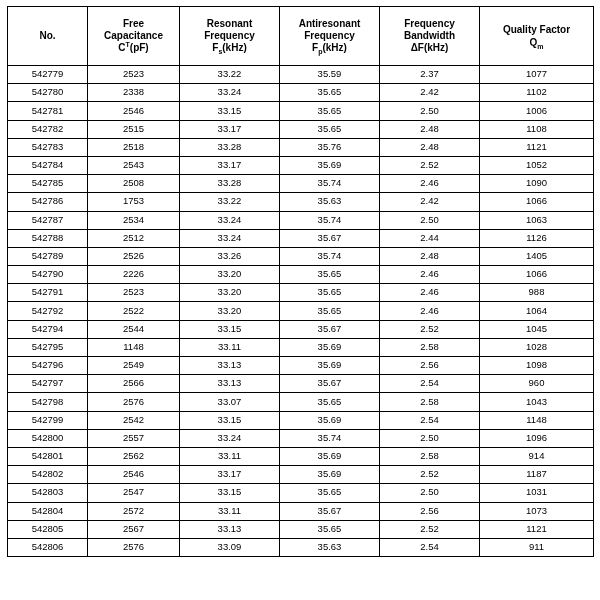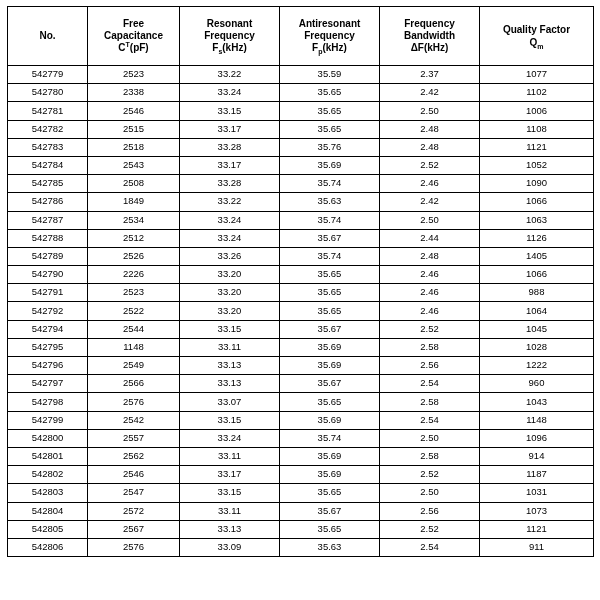--- a/index.html
+++ b/index.html
@@ -169,21 +169,21 @@
         <tr>
           <td>542785</td>
           <td>2508</td>
           <td>33.28</td>
           <td>35.74</td>
           <td>2.46</td>
           <td>1090</td>
         </tr>
         <tr>
           <td>542786</td>
-          <td>1849</td>
+          <td>1753</td>
           <td>33.22</td>
           <td>35.63</td>
           <td>2.42</td>
           <td>1066</td>
         </tr>
         <tr>
           <td>542787</td>
           <td>2534</td>
           <td>33.24</td>
           <td>35.74</td>
@@ -245,21 +245,21 @@
           <td>35.69</td>
           <td>2.58</td>
           <td>1028</td>
         </tr>
         <tr>
           <td>542796</td>
           <td>2549</td>
           <td>33.13</td>
           <td>35.69</td>
           <td>2.56</td>
-          <td>1222</td>
+          <td>1098</td>
         </tr>
         <tr>
           <td>542797</td>
           <td>2566</td>
           <td>33.13</td>
           <td>35.67</td>
           <td>2.54</td>
           <td>960</td>
         </tr>
         <tr>

